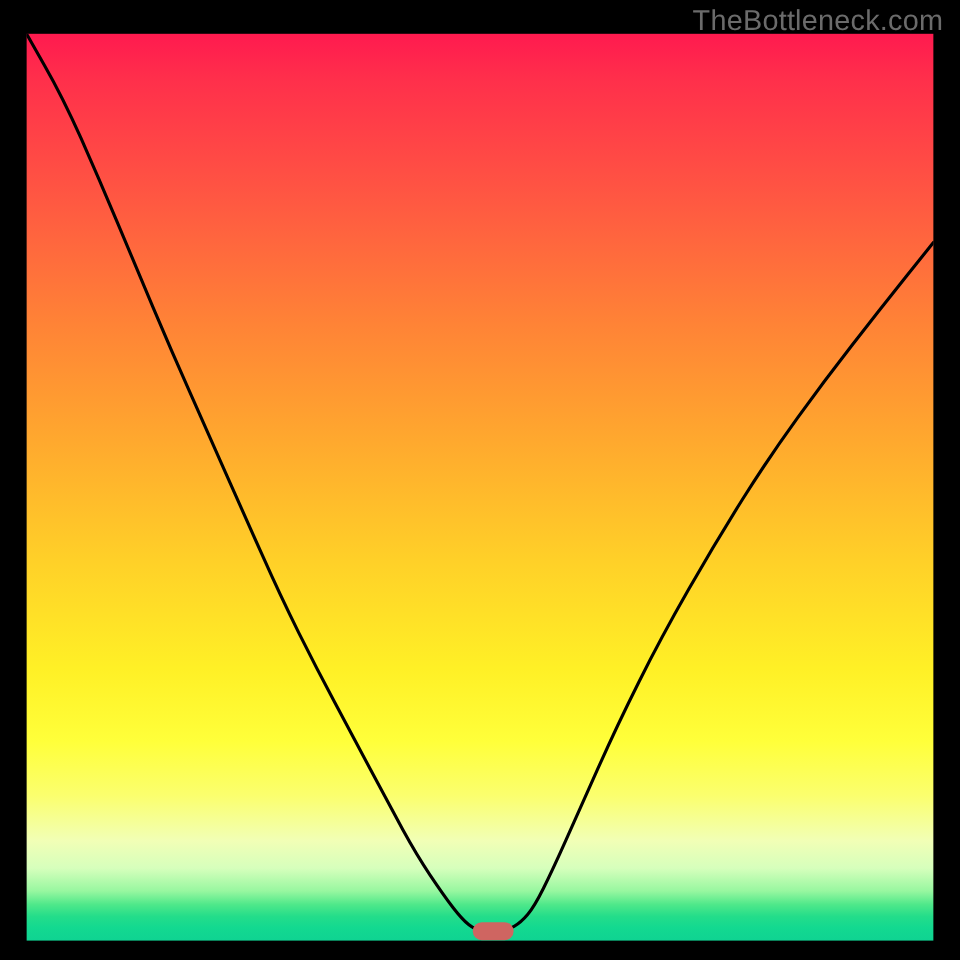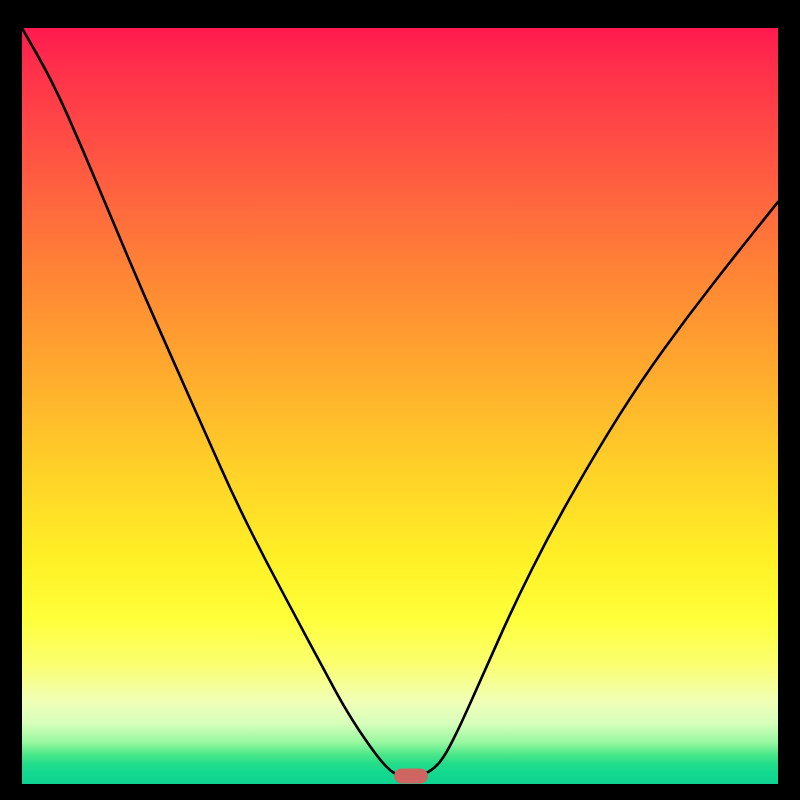--- a/index.html
+++ b/index.html
@@ -72,20 +72,21 @@
     border-radius: 8px;
     background: #cf6561;
     z-index: 5;
     transform: translate(-50%, -50%);
   }
 </style>
 </head>
 <body>
 
 <div class="frame">
+  <div class="watermark">TheBottleneck.com</div>
 
   <div class="plot">
     <div class="gradient"></div>
 
     <svg class="curve" viewBox="0 0 756 756" preserveAspectRatio="none">
       <path id="curve-path" d="M 0.0 0.0 Q 0.0 0.0 15.1 26.5 Q 30.2 52.9 45.4 86.9 Q 60.5 121.0 75.6 156.9 Q 90.7 192.8 105.8 228.7 Q 121.0 264.6 136.1 298.6 Q 151.2 332.6 166.3 366.7 Q 181.4 400.7 196.6 434.7 Q 211.7 468.7 226.8 499.0 Q 241.9 529.2 257.0 557.5 Q 272.2 585.9 287.3 614.3 Q 302.4 642.6 313.7 663.4 Q 325.1 684.2 336.4 701.2 Q 347.8 718.2 355.3 728.0 Q 362.9 737.9 368.5 742.4 Q 374.2 746.9 379.9 747.7 Q 385.6 748.4 393.1 747.7 Q 400.7 746.9 406.4 743.9 Q 412.0 740.9 417.7 734.1 Q 423.4 727.3 430.9 712.2 Q 438.5 697.0 449.8 671.7 Q 461.2 646.4 476.3 612.4 Q 491.4 578.3 510.3 540.5 Q 529.2 502.7 551.9 463.1 Q 574.6 423.4 597.2 387.4 Q 619.9 351.5 642.6 320.2 Q 665.3 288.8 688.0 259.7 Q 710.6 230.6 733.3 202.2 T 756.0 173.9" fill="none" stroke="#000" stroke-width="2.6" stroke-linecap="round" stroke-linejoin="round"></path>
     </svg>
 
     <div id="marker" class="marker" style="left: 389.34px; top: 748.062px; background: rgb(207, 101, 97);"></div>
   </div>

